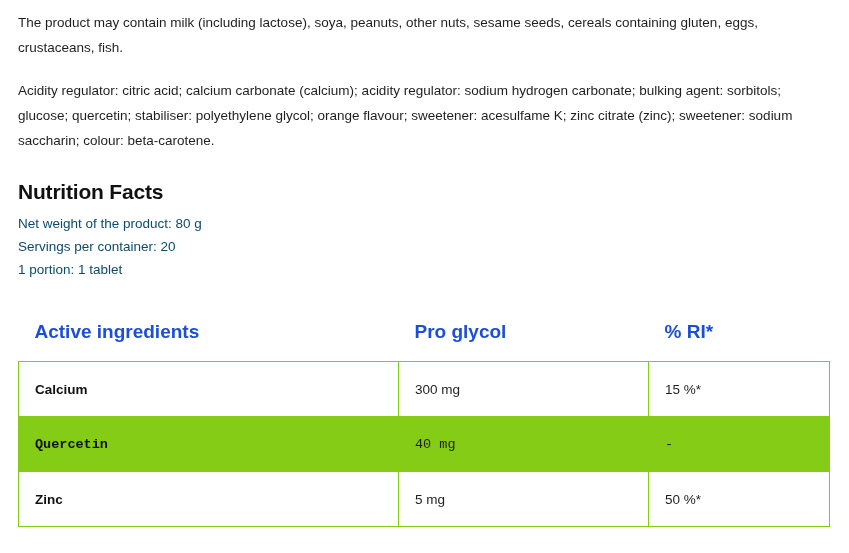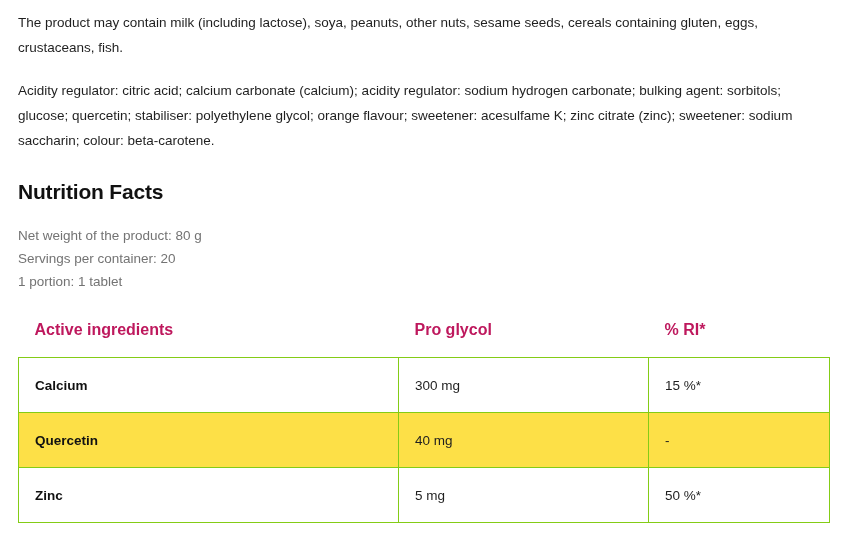--- a/index.html
+++ b/index.html
@@ -20,64 +20,65 @@
   }
   h2.section-title {
     font-size: 21px;
     font-weight: bold;
     line-height: 1.2;
     margin: 6px 0 18px 0;
     color: #111111;
     letter-spacing: -0.2px;
   }
   h2.nutrition-title {
-    margin: 26px 0 20px 0;
+    margin: 26px 0 8px 0;
   }
   p.body-text {
     font-size: 13.5px;
     line-height: 25px;
     margin: 0 0 18px 0;
     color: #1f1f1f;
     max-width: 790px;
   }
   p.body-text:last-of-type { margin-bottom: 0; }
   .facts-lines {
     font-size: 13.5px;
     line-height: 23px;
-    color: #737373;
-    margin-bottom: 20px;
+    color: #0c4a6e;
+    margin-bottom: 32px;
   }
   .facts-lines div { margin: 0; }
   table.nutrition-table {
     width: 811px;
     border-collapse: collapse;
     table-layout: fixed;
     font-size: 13.5px;
   }
   table.nutrition-table th {
     text-align: left;
     font-weight: bold;
-    font-size: 16px;
-    color: #be185d;
+    font-size: 19px;
+    color: #1d4ed8;
     padding: 8px 16px 18px 16px;
     border: none;
   }
   table.nutrition-table td {
     padding: 18px 16px;
     border: 1px solid #84cc16;
     color: #1f1f1f;
     vertical-align: middle;
     height: 55px;
   }
   table.nutrition-table td.name-cell {
     font-weight: bold;
     color: #111111;
   }
   table.nutrition-table tbody tr.alt td {
-    background: #fde047;
+    background: #84cc16;
+    font-family: Liberation Mono, monospace;
   }
   col.c1 { width: 380px; }
   col.c2 { width: 250px; }
   col.c3 { width: 181px; }
 </style>
 </head>
 <body>
 
 <div class="page">
 

